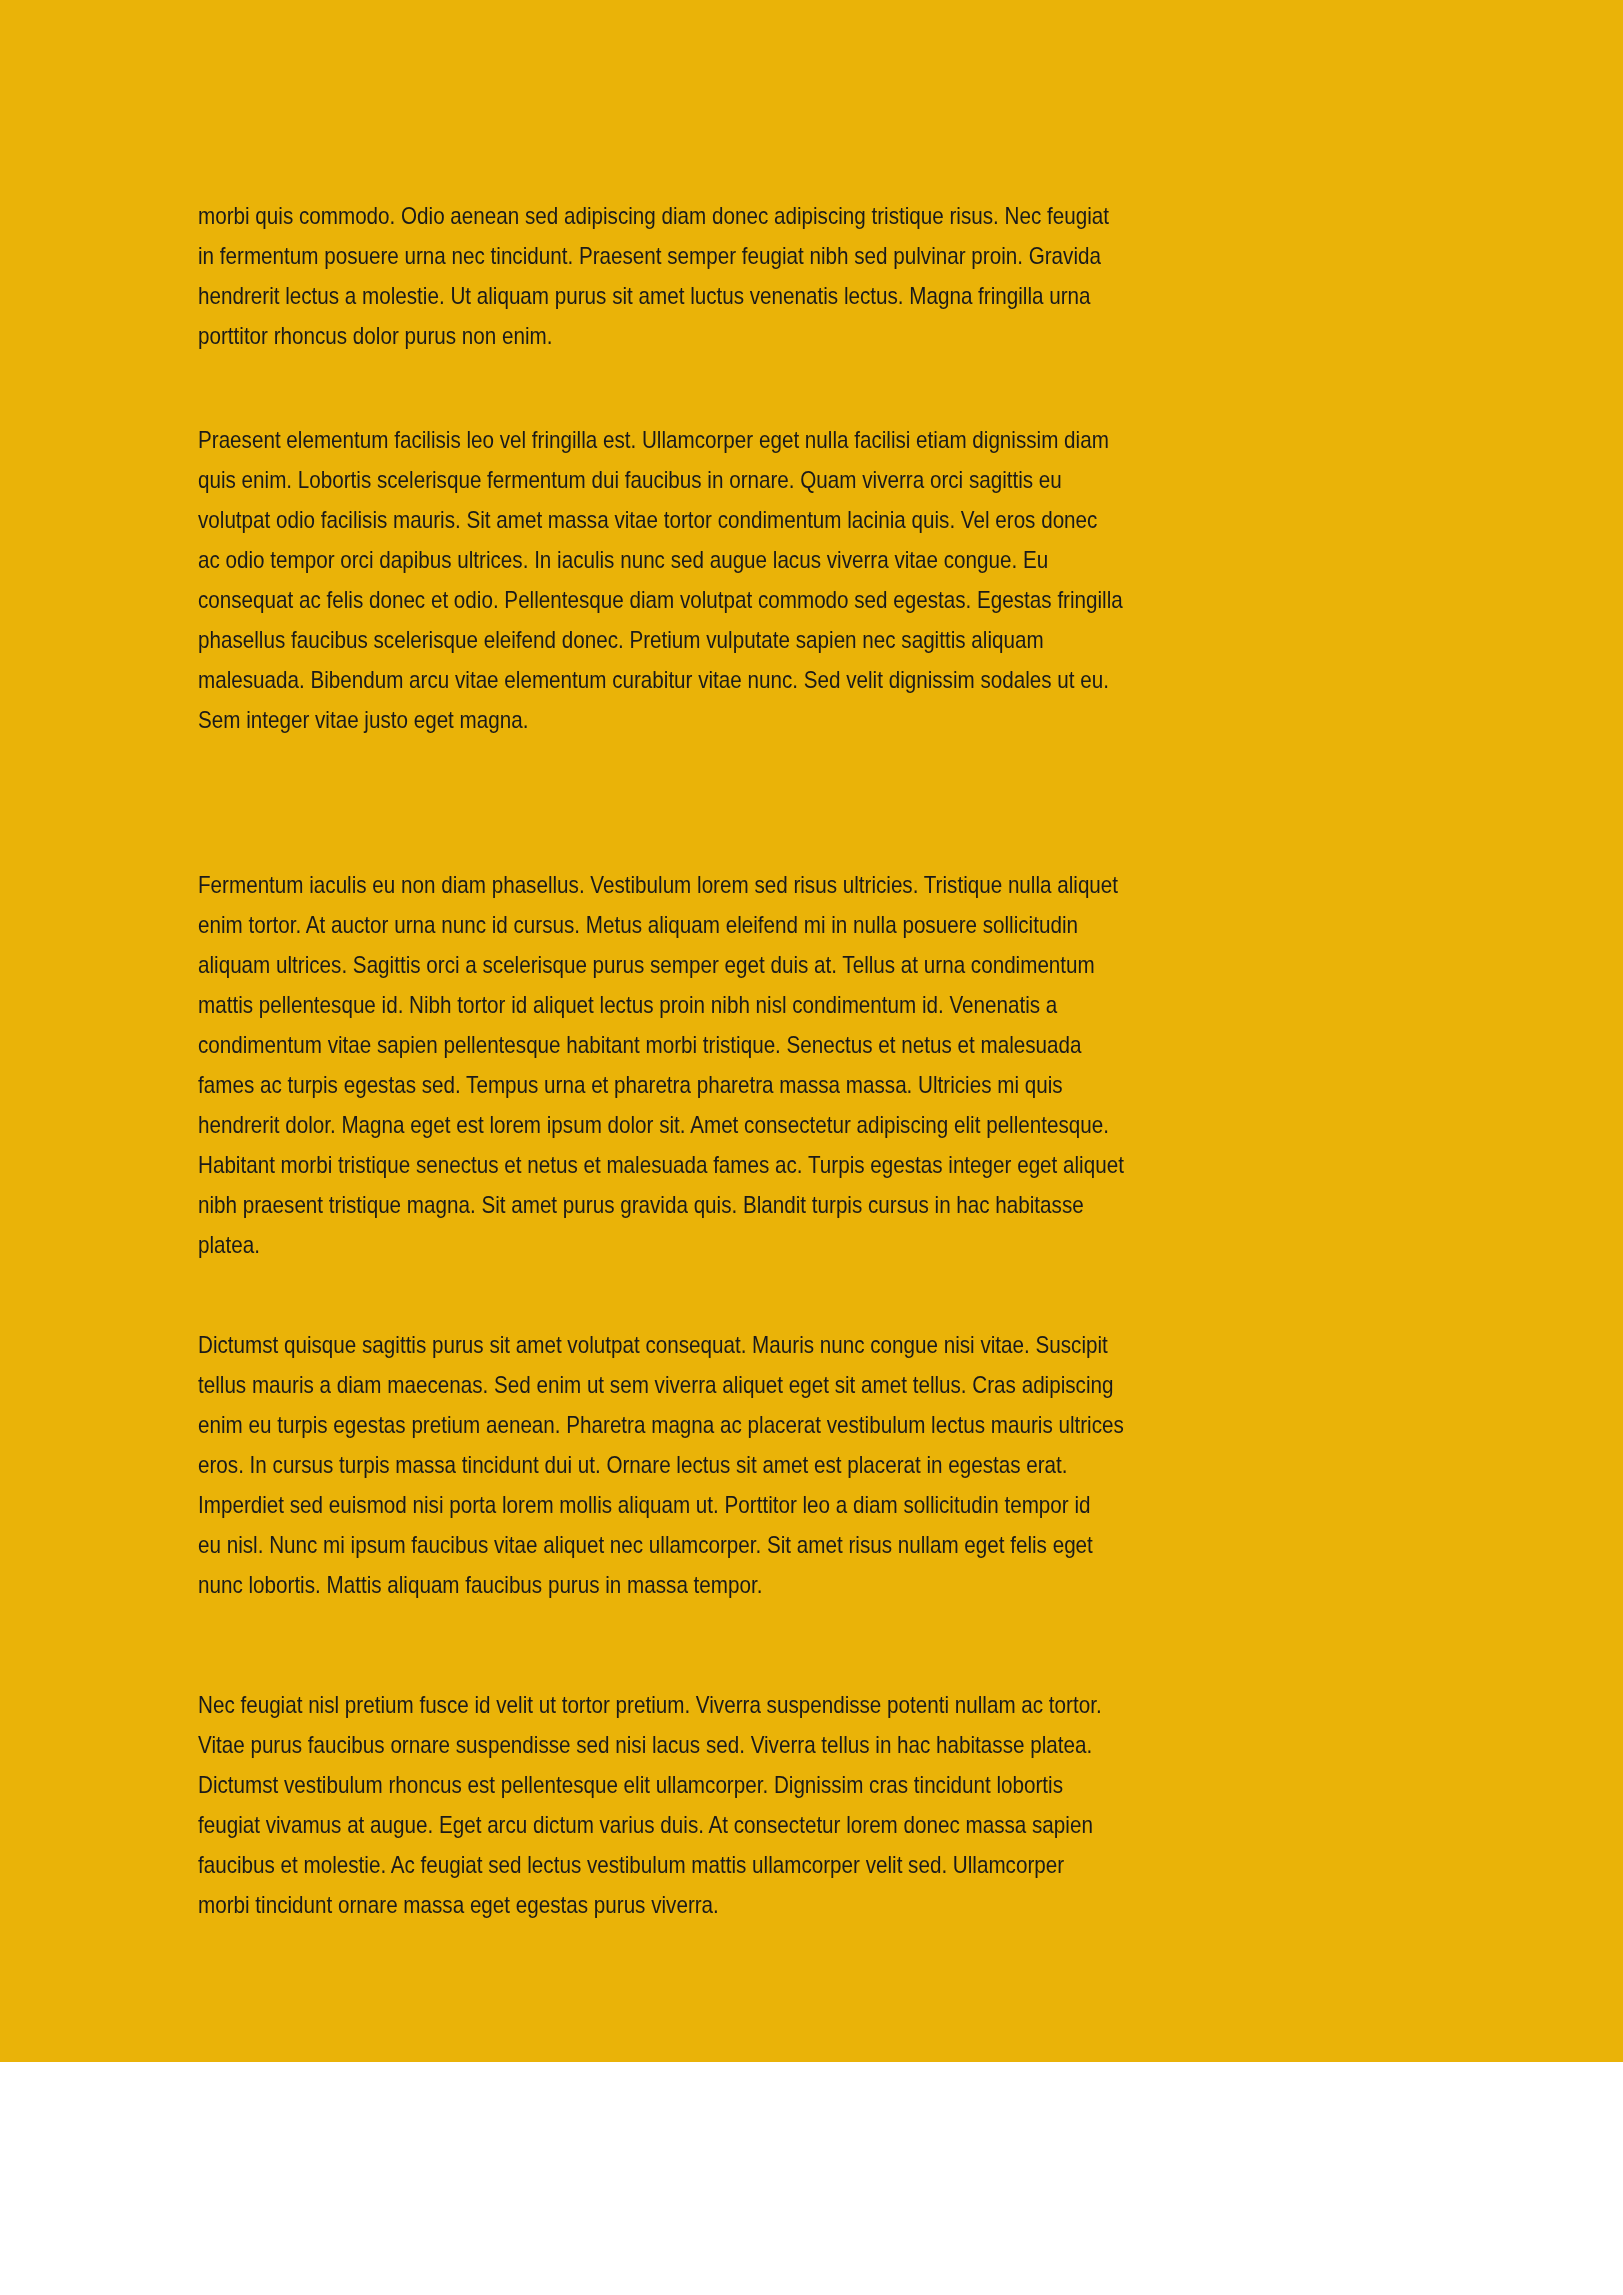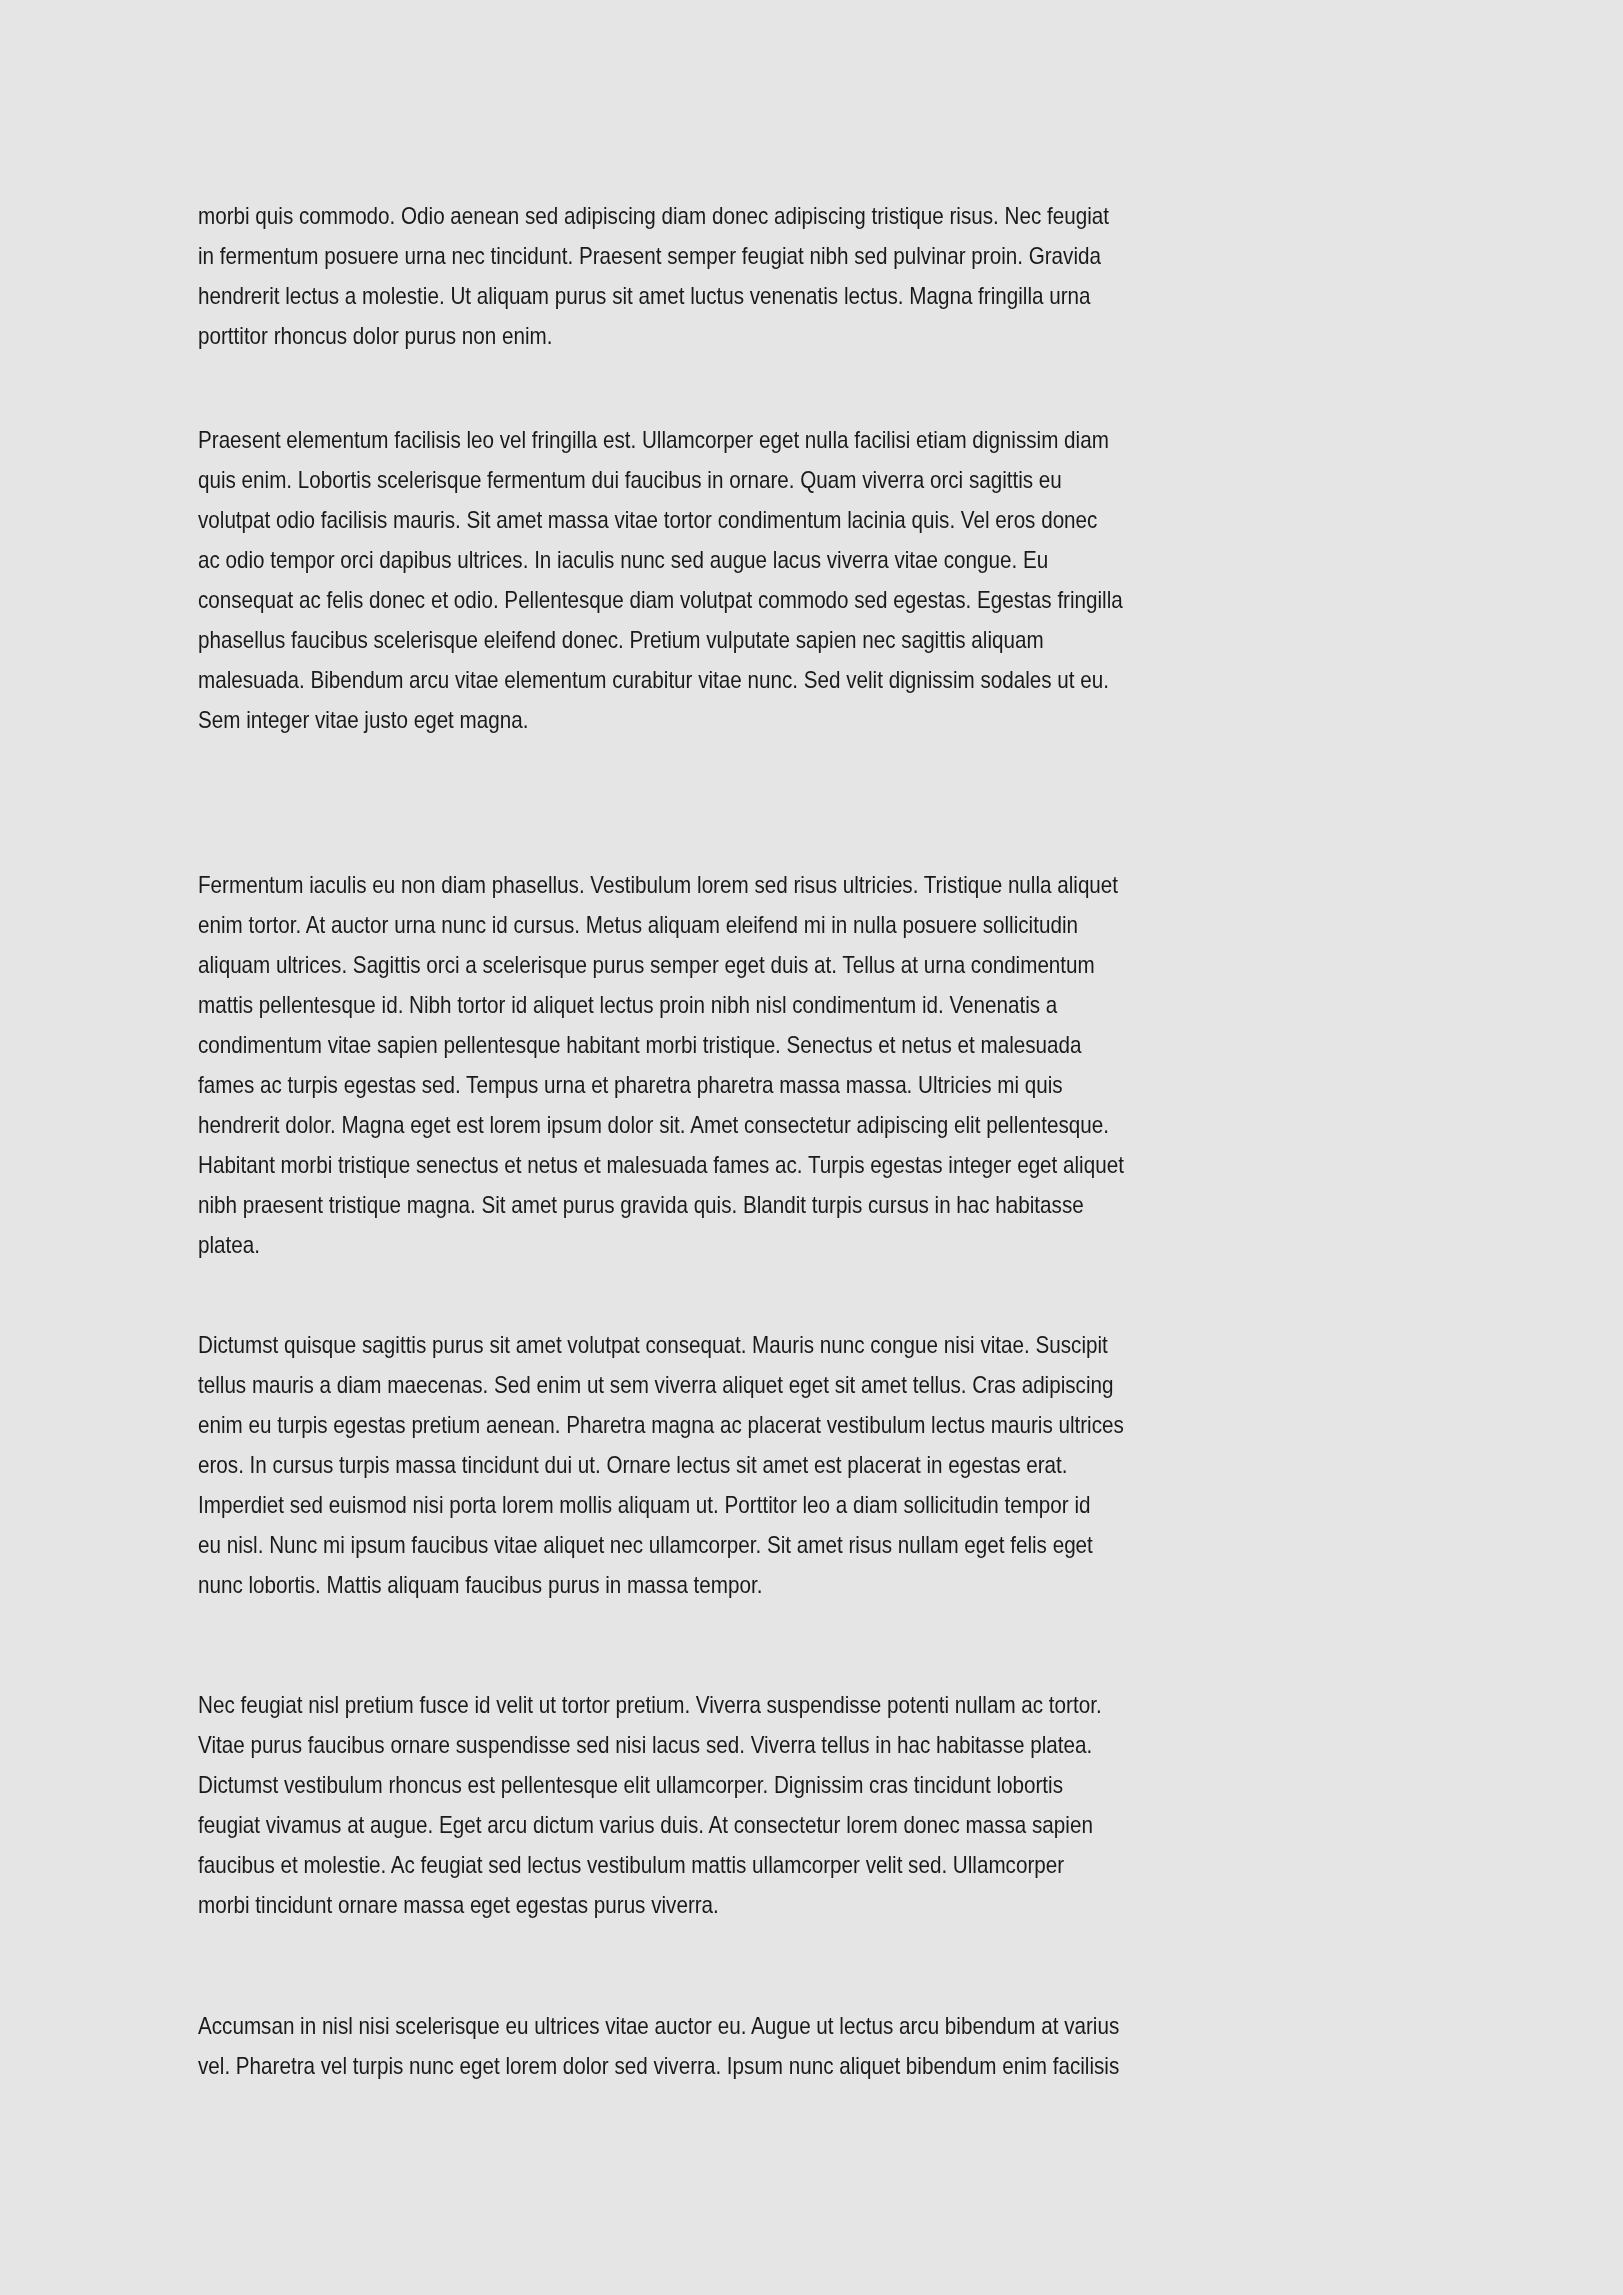--- a/index.html
+++ b/index.html
@@ -1,17 +1,17 @@
 <!DOCTYPE html>
 <html style="font-size:10.5px"><head>
 <meta charset="utf-8">
 <style>
   html, body { margin: 0; padding: 0; background: #ffffff; }
   body { width: 1623px; height: 2295px; position: relative; overflow: hidden; }
-  .page { position: absolute; left: 0; top: 0; width: 1623px; height: 2295px; background: #e5e5e5; }
+  .page { position: absolute; left: 0; top: 0; width: 1623px; height: 2062px; background: #eab308; }
   .para { position: absolute; left: 198px; width: 1243px; }
   .line {
     display: block; white-space: nowrap;
     height: 40px; line-height: 40px;
     font-family: "Liberation Sans", sans-serif;
     font-size: 24px; color: #1a1a1a;
     transform-origin: left center;
   }
 </style>
 </head>
@@ -56,18 +56,14 @@
   </div>
   <div class="para" style="top:1325px">
     <span class="line" style="display: block; transform: scaleX(0.86);">Dictumst quisque sagittis purus sit amet volutpat consequat. Mauris nunc congue nisi vitae. Suscipit</span>
     <span class="line" style="display: block; transform: scaleX(0.86);">tellus mauris a diam maecenas. Sed enim ut sem viverra aliquet eget sit amet tellus. Cras adipiscing</span>
     <span class="line" style="display: block; transform: scaleX(0.86);">enim eu turpis egestas pretium aenean. Pharetra magna ac placerat vestibulum lectus mauris ultrices</span>
     <span class="line" style="display: block; transform: scaleX(0.86);">eros. In cursus turpis massa tincidunt dui ut. Ornare lectus sit amet est placerat in egestas erat.</span>
     <span class="line" style="display: block; transform: scaleX(0.86);">Imperdiet sed euismod nisi porta lorem mollis aliquam ut. Porttitor leo a diam sollicitudin tempor id</span>
     <span class="line" style="display: block; transform: scaleX(0.86);">eu nisl. Nunc mi ipsum faucibus vitae aliquet nec ullamcorper. Sit amet risus nullam eget felis eget</span>
     <span class="line" style="display: block; transform: scaleX(0.86);">nunc lobortis. Mattis aliquam faucibus purus in massa tempor.</span>
   </div>
-  <div class="para" style="top:2006px">
-    <span class="line" style="display: block; transform: scaleX(0.86);">Accumsan in nisl nisi scelerisque eu ultrices vitae auctor eu. Augue ut lectus arcu bibendum at varius</span>
-    <span class="line" style="display: block; transform: scaleX(0.86);">vel. Pharetra vel turpis nunc eget lorem dolor sed viverra. Ipsum nunc aliquet bibendum enim facilisis</span>
-  </div>
 </div>
 
 
 </body></html>

